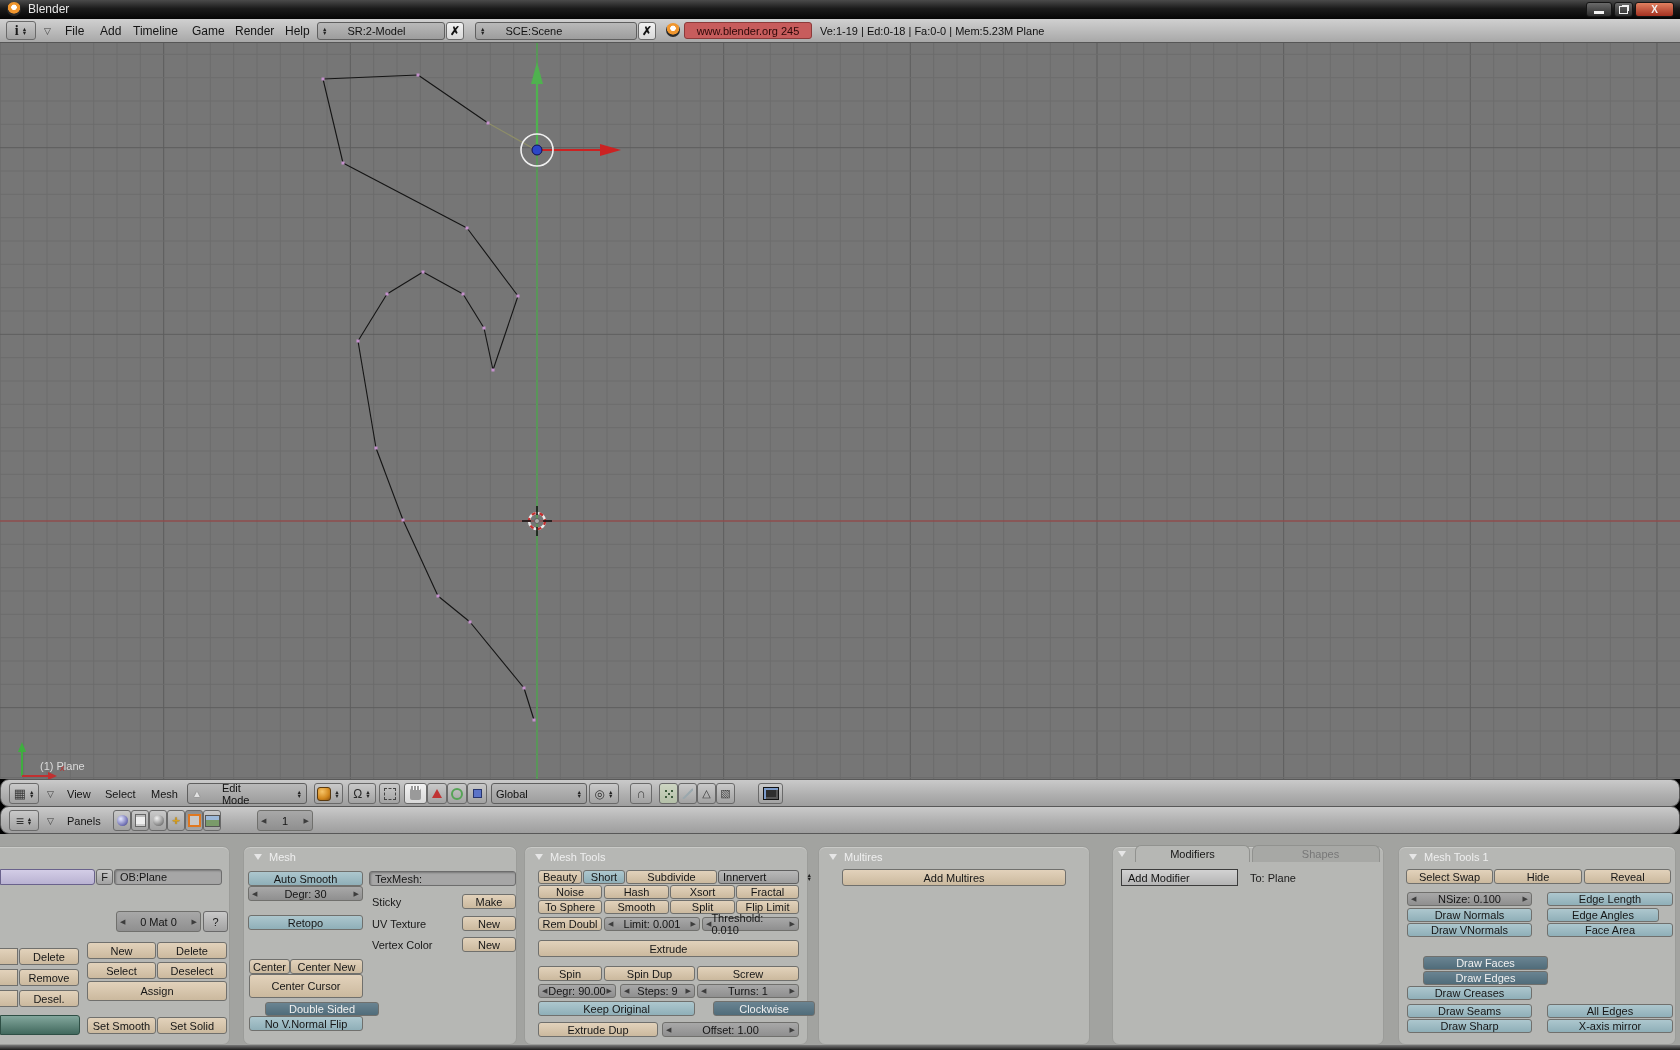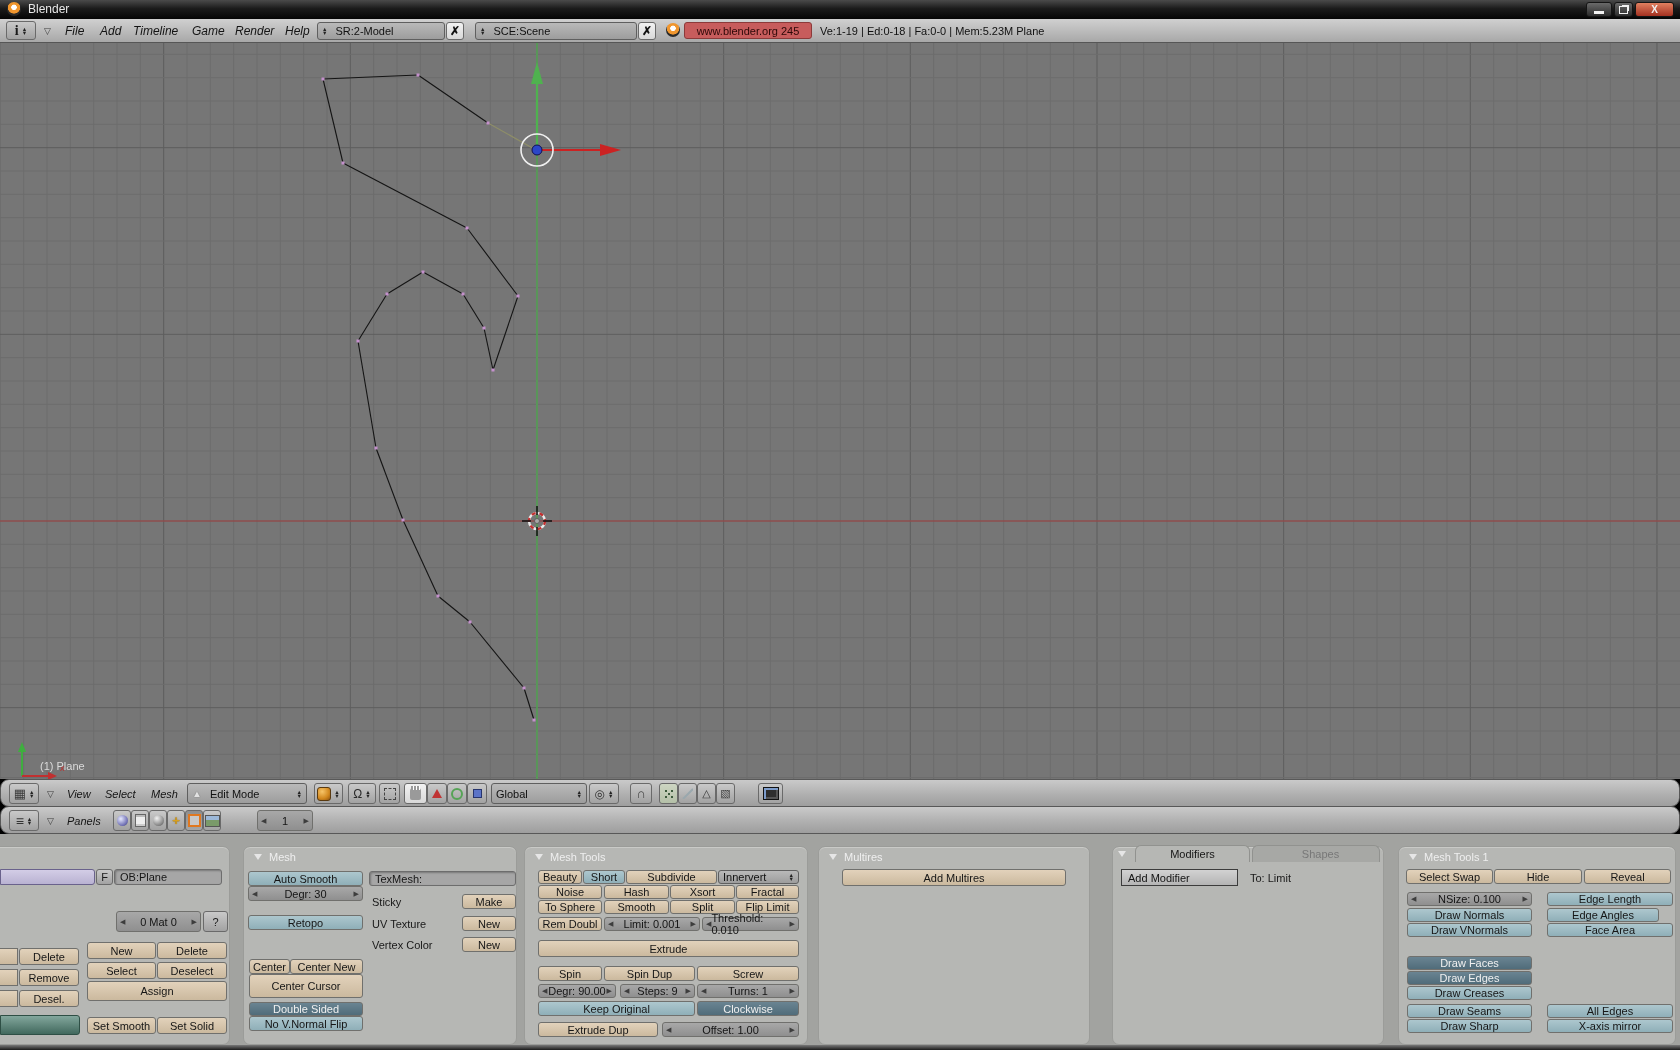--- a/index.html
+++ b/index.html
@@ -12,28 +12,28 @@
   #titletext{color:#e8e8e8;font-size:12px;line-height:19px;}
   .winbtn{height:15px;border-radius:3px;border:1px solid #151515;
     background:linear-gradient(180deg,#6a6a6a,#2c2c2c);color:#f2f2f2;
     font-size:10px;font-weight:bold;display:flex;align-items:center;justify-content:center;}
   .winbtn.close{background:linear-gradient(180deg,#e08060,#a33020);}
   .minbar{width:10px;height:3px;background:#f2f2f2;margin-top:5px;}
   .restore{width:7px;height:6px;border:1px solid #f2f2f2;box-shadow:2px -2px 0 -1px #f2f2f2;}
   
   #menubar{left:0;top:19px;width:1680px;height:24px;
     background:linear-gradient(180deg,#d0d0d0,#a8a8a8);border-bottom:1px solid #565656;}
-  .menu{font-size:12px;color:#141414;line-height:24px;font-style:italic;}
+  .menu{font-size:12px;color:#141414;line-height:24px;}
   .hbtn{background:linear-gradient(180deg,#c9c9c9,#a2a2a2);border:1px solid #6a6a6a;
     border-radius:3px;display:flex;align-items:center;justify-content:center;
     font-size:11px;color:#1a1a1a;}
   .pressed{background:linear-gradient(180deg,#f2f2f2,#d8d8d8);}
   .dd{background:linear-gradient(180deg,#b9b9b9,#9d9d9d);border:1px solid #5f5f5f;
     border-radius:3px;display:flex;align-items:center;font-size:11px;color:#111;
-    padding:0 4px;gap:8px;}
+    padding:0 4px;gap:20px;}
   .updown{display:inline-flex;flex-direction:column;line-height:4px;font-size:5.5px;color:#222;}
   .updown::before{content:"▲";}
   .updown::after{content:"▼";}
   .grow{flex:1;}
   .badge{background:#c75c5c;border:1px solid #8c3a3a;border-radius:3px;color:#2d0808;
     font-size:11px;display:flex;align-items:center;justify-content:center;}
   .logo{width:14px;height:14px;border-radius:50%;
     background:radial-gradient(circle at 50% 38%,#ffffff 0 2.5px,#f0962e 3px 6px,#2a2a2a 6.5px);}
   .stats{font-size:11px;color:#101010;line-height:24px;}
   
@@ -86,21 +86,21 @@
   .panel{background:#b6b7b4;border-radius:7px;border:1px solid #9b9c99;
     box-shadow:inset 0 1px 0 #c9cac7;}
   .ptitle{display:flex;align-items:center;gap:7px;color:#efefef;font-size:11px;}
   .wtri{width:0;height:0;border-left:4px solid transparent;border-right:4px solid transparent;
     border-top:6px solid #e6e6e6;}
   .btn{background:linear-gradient(180deg,#e2d2bb,#cbb99e);border:1px solid #70706d;
     border-radius:3px;font-size:11px;color:#161616;display:flex;align-items:center;
     justify-content:center;padding:0;}
   .tog{background:linear-gradient(180deg,#adc7ce,#8fafb8);border:1px solid #70706d;
     border-radius:3px;font-size:11px;color:#161616;display:flex;align-items:center;justify-content:center;}
-  .tog.on{background:linear-gradient(180deg,#6a8492,#506c7a);color:#f0f0f0;}
+  .tog.on{background:linear-gradient(180deg,#6a8492,#506c7a);color:#f0f0f0;margin-left:16px;}
   .num{background:linear-gradient(180deg,#a8a8a8,#8f8f8f);border:1px solid #70706d;
     border-radius:3px;font-size:11px;color:#141414;display:flex;align-items:center;
     justify-content:space-between;padding:0 3px;}
   .num::before{content:"◀";font-size:7px;color:#3d3d3d;}
   .num::after{content:"▶";font-size:7px;color:#3d3d3d;}
   .field{background:#a6a6a6;border:1px solid #6d6d6d;border-radius:3px;
     box-shadow:inset 1px 1px 2px rgba(0,0,0,.28);font-size:11px;color:#161616;
     display:flex;align-items:center;padding:0 5px;}
   .lbl{font-size:11px;color:#191919;display:flex;align-items:center;}
   .menubtn{background:linear-gradient(180deg,#d2d2d2,#b4b4b4);border:1px solid #3c3c3c;
@@ -536,21 +536,21 @@
       <span>Multires</span>
     </span>
 </div>
 <span class="abs btn" style="left:842px;top:869px;width:224px;height:17px">Add Multires</span>
 
 <div class="abs panel" style="left:1112px;top:846px;width:272px;height:199px"></div>
 <span class="abs wtri" style="left:1118px;top:851px"></span>
 <span class="abs tab active" style="left:1135px;top:845px;width:115px;height:17px">Modifiers</span>
 <span class="abs tab inactive" style="left:1252px;top:845px;width:128px;height:17px">Shapes</span>
 <span class="abs menubtn" style="left:1121px;top:869px;width:117px;height:17px">Add Modifier</span>
-<span class="abs lbl" style="left:1250px;top:869px;height:17px">To: Limit</span>
+<span class="abs lbl" style="left:1250px;top:869px;height:17px">To: Plane</span>
 
 <div class="abs panel" style="left:1398px;top:846px;width:278px;height:199px">
   <span class="ptitle abs" style="left:10px;top:4px">
       <span class="wtri"></span>
       <span>Mesh Tools 1</span>
     </span>
 </div>
 <span class="abs btn" style="left:1406px;top:869px;width:87px;height:15px">Select Swap</span>
 <span class="abs btn" style="left:1494px;top:869px;width:88px;height:15px">Hide</span>
 <span class="abs btn" style="left:1584px;top:869px;width:87px;height:15px">Reveal</span>

